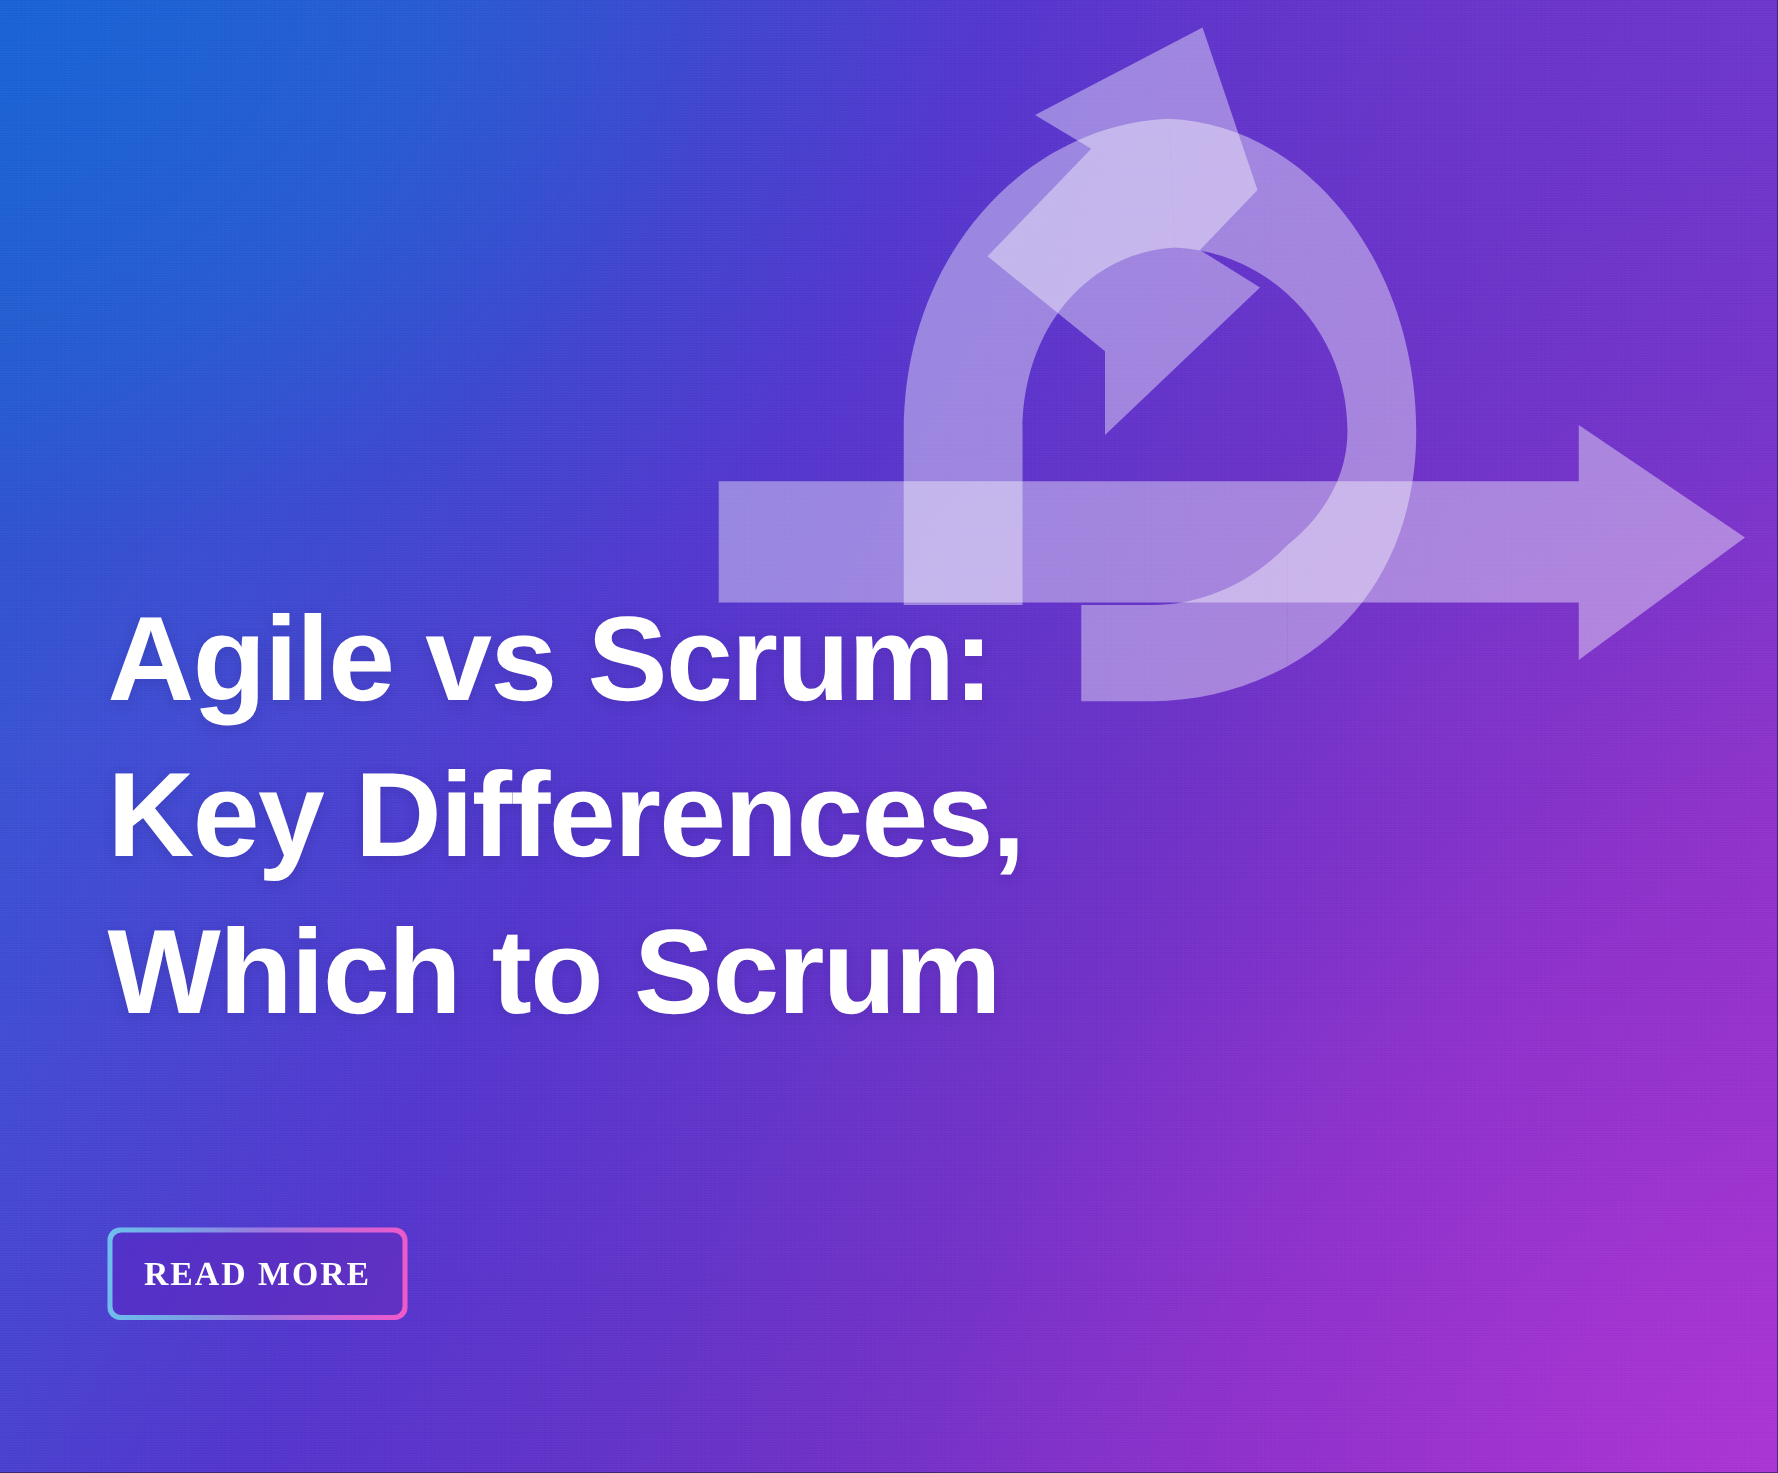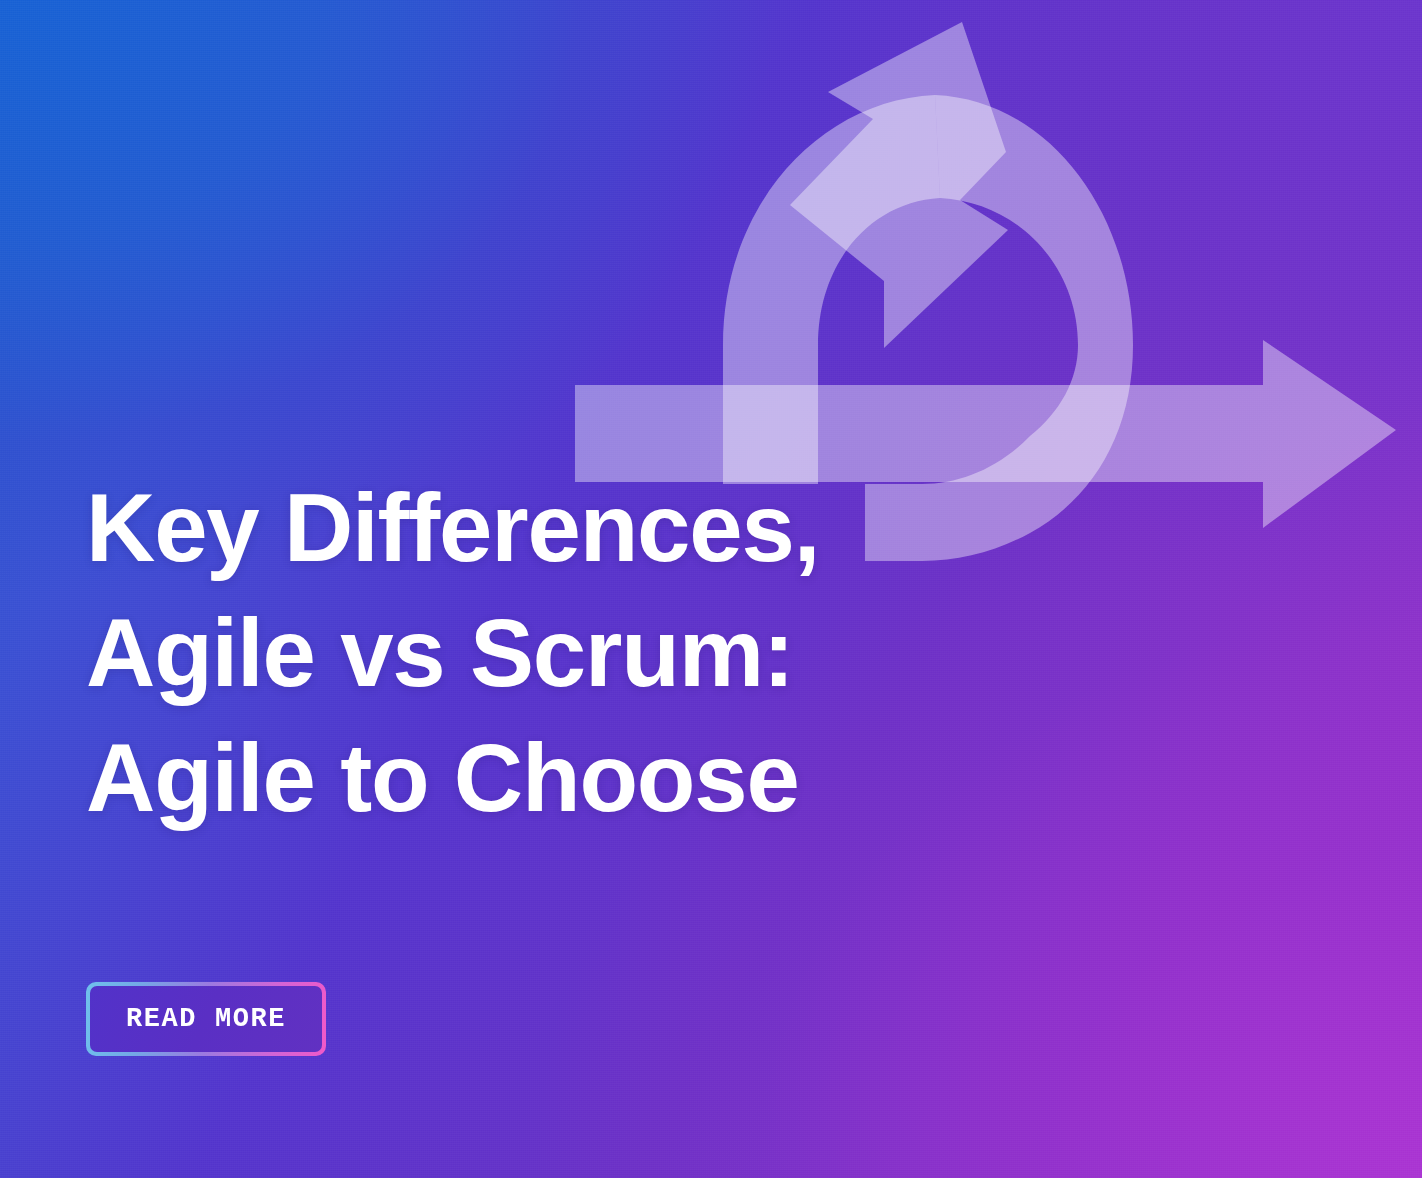--- a/index.html
+++ b/index.html
@@ -135,21 +135,21 @@
     border-radius: 7px;
     background: linear-gradient(115deg, #5232c9 0%, #5a2fc4 50%, #6131c2 100%);
   }
   .cta-label {
     position: relative;
     z-index: 2;
     color: #ffffff;
     font-size: 27px;
     font-weight: 700;
     letter-spacing: 1.6px;
-    font-family: Liberation Mono, monospace;
+    font-family: Liberation Serif, serif;
   }
 </style>
 </head>
 <body>
 
 <div class="banner">
 
   <div class="bg-base"></div>
   <div class="bg-corner-blue"></div>
   <div class="bg-corner-violet"></div>
@@ -213,23 +213,23 @@
                L 1263 340
                L 1396 430
                L 1263 528
                L 1263 482
                L 575 482
                Z"></path>
     </g>
   </svg>
 
   <h1 class="headline">
+    <span class="ln">Agile vs Scrum:</span>
     <span class="ln">Key Differences,</span>
-    <span class="ln">Agile vs Scrum:</span>
-    <span class="ln">Agile to Choose</span>
+    <span class="ln">Which to Scrum</span>
   </h1>
 
   <a class="cta" href="#">
     <span class="cta-inner">
       <span class="cta-label">READ MORE</span>
     </span>
   </a>
 
 </div>
 

